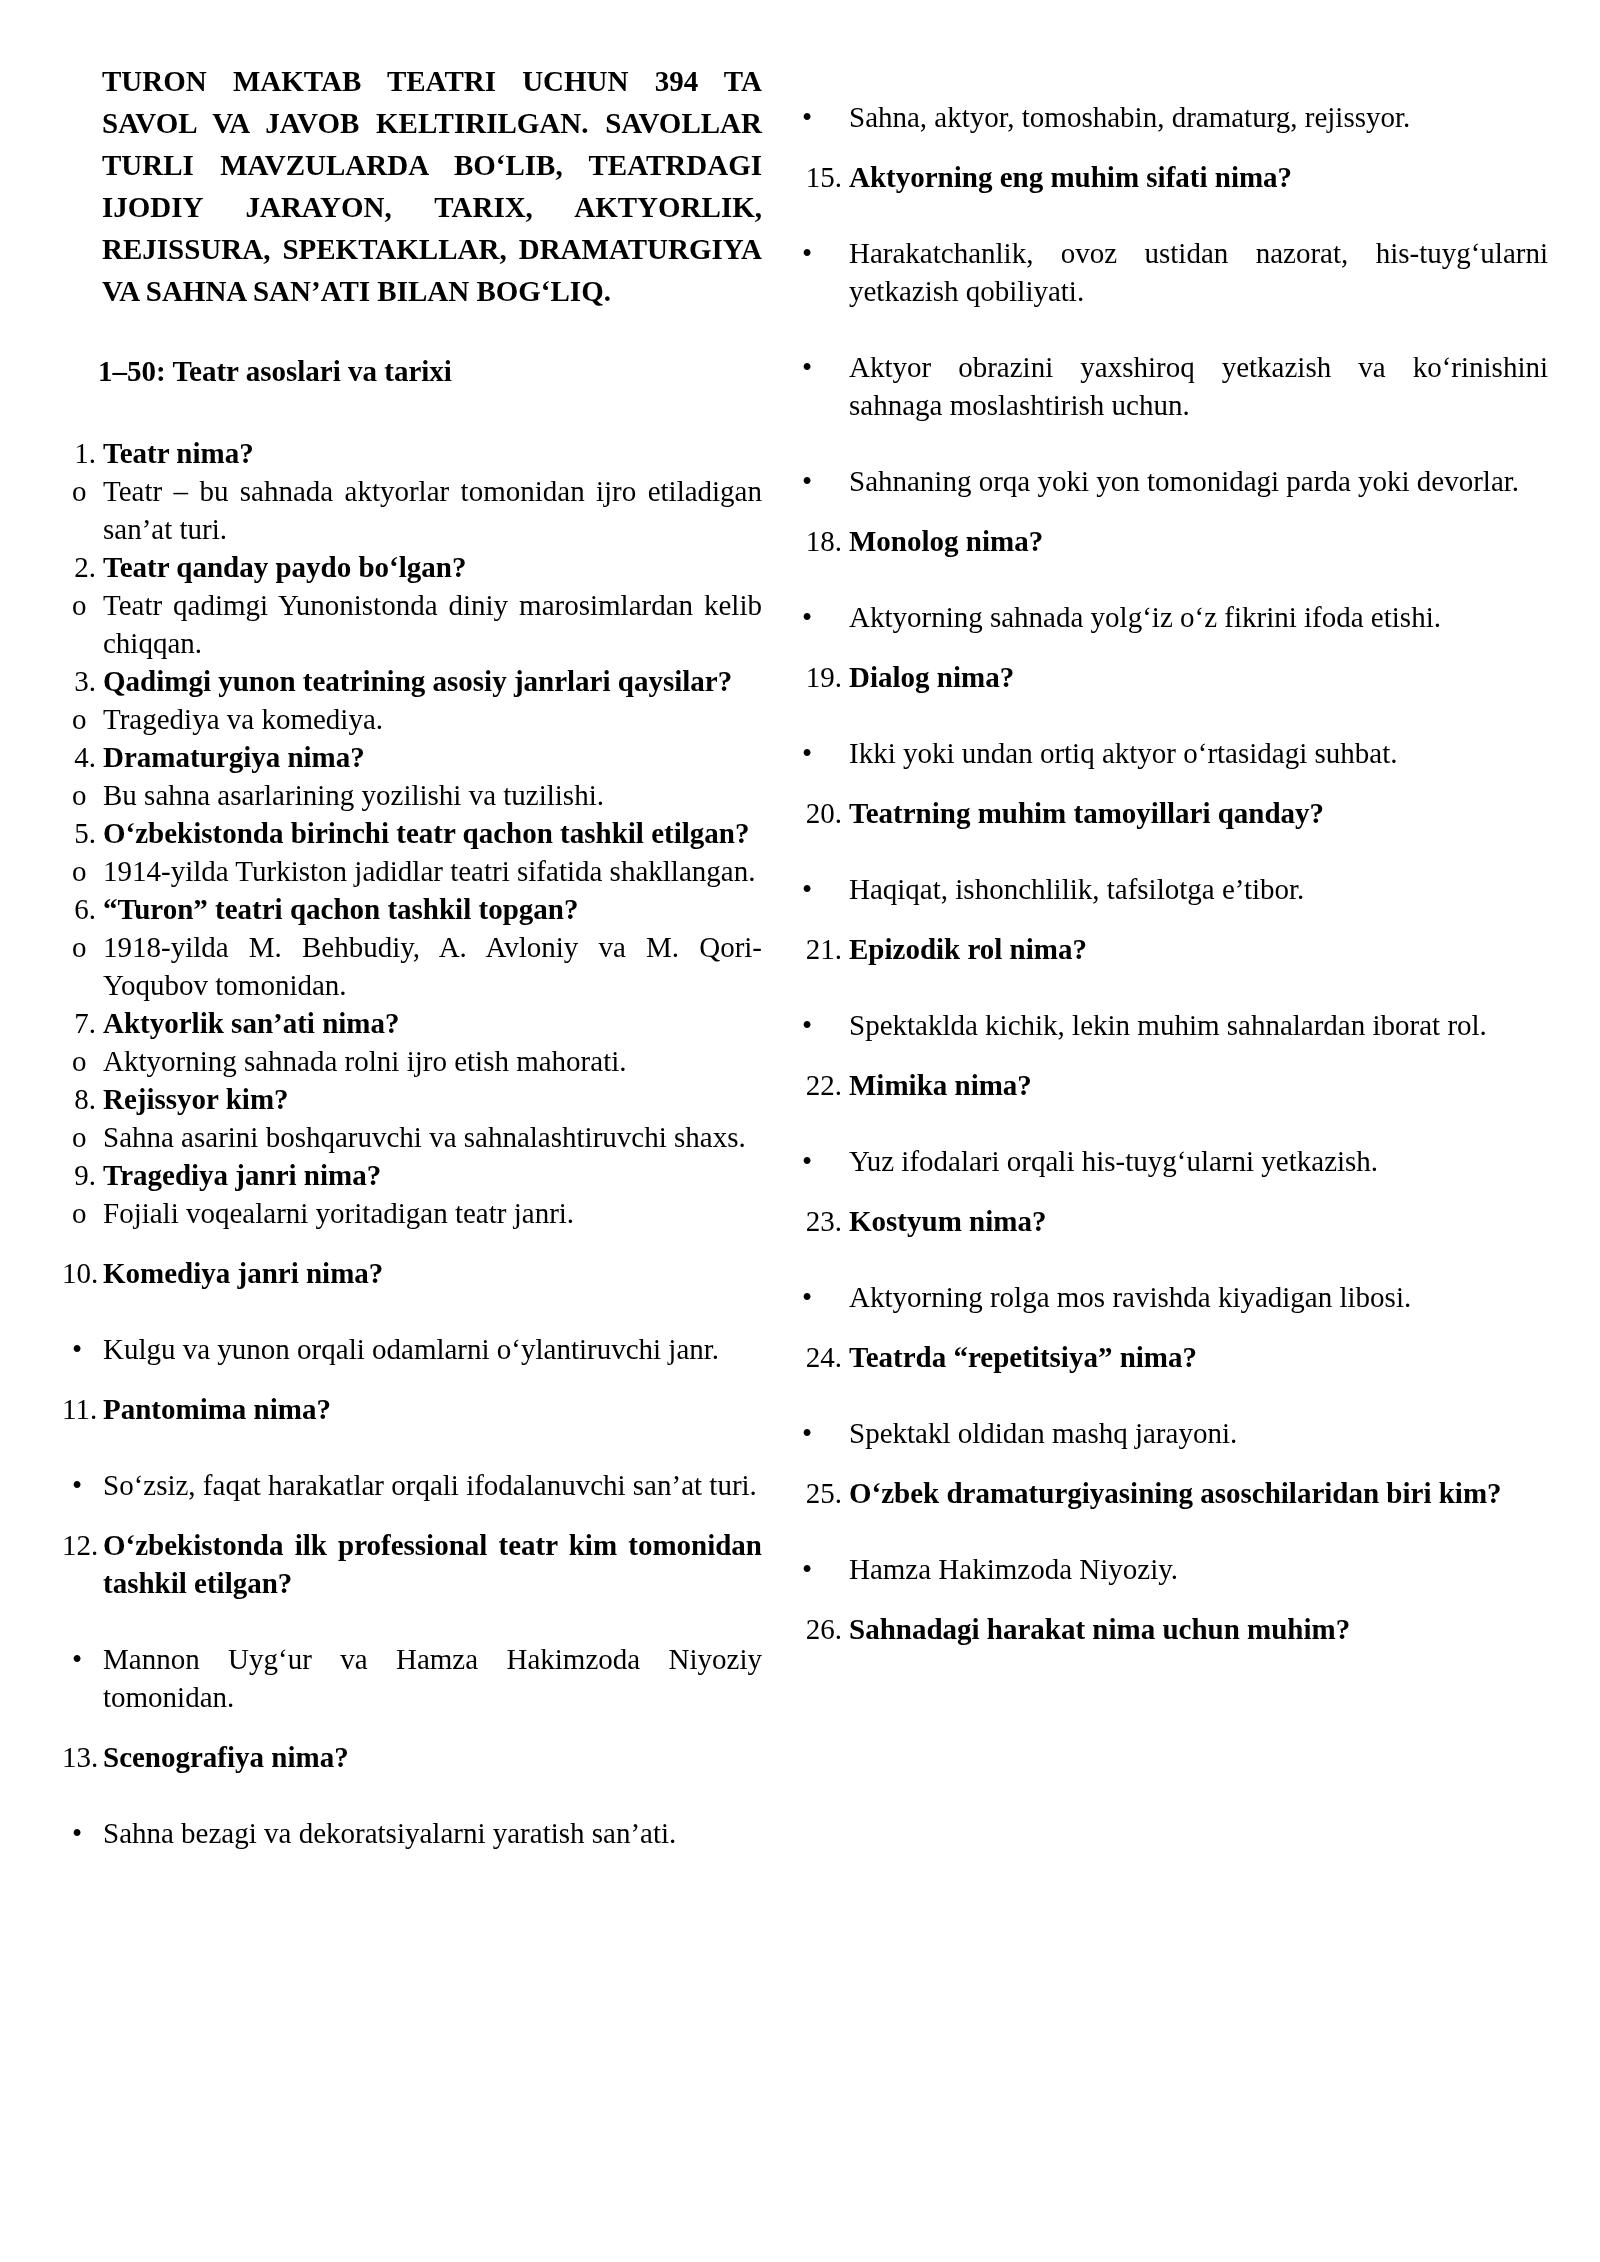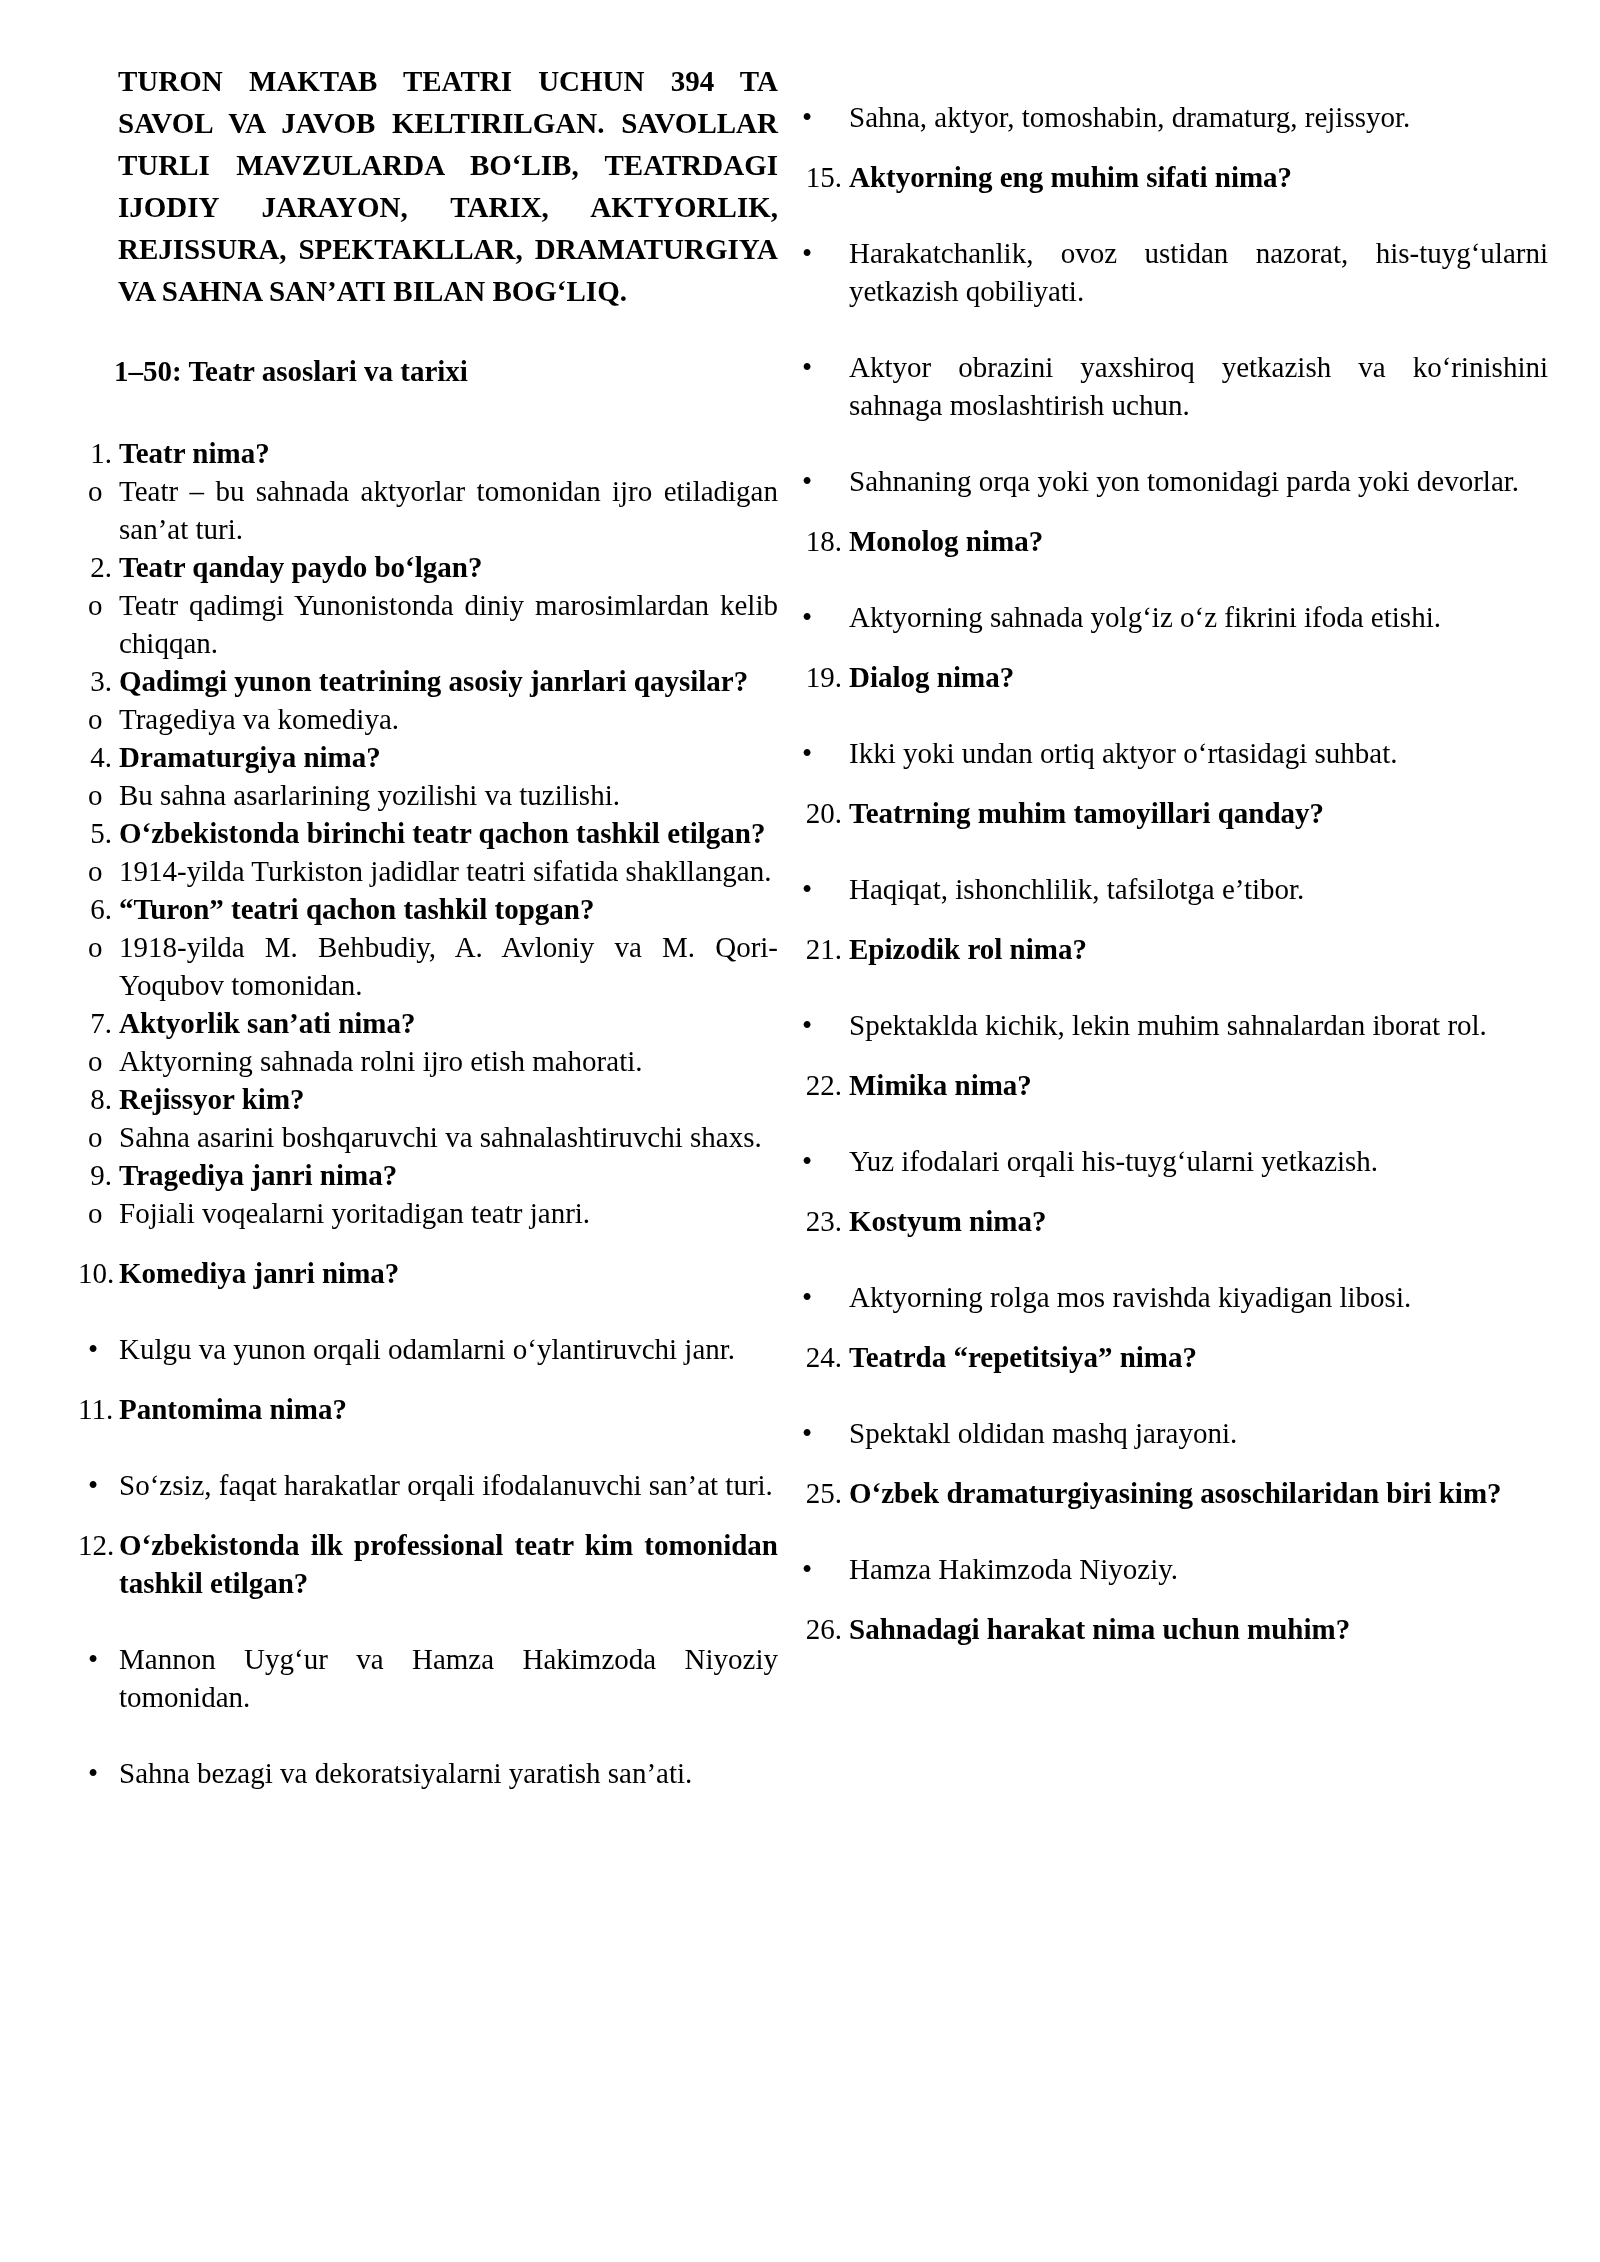--- a/index.html
+++ b/index.html
@@ -16,21 +16,21 @@
     font-family: "Liberation Serif", "DejaVu Serif", serif;
     font-size: 29px;
     line-height: 38px;
     overflow: hidden;
   }
   .col {
     position: absolute;
     top: 60px;
   }
   .col-left {
-    left: 78px;
+    left: 62px;
     width: 700px;
   }
   .col-right {
     left: 790px;
     width: 758px;
   }
   .doc-header {
     font-weight: bold;
     text-align: justify;
     margin: 0 0 40px 40px;
@@ -197,20 +197,24 @@
     <div class="q-row">
       <span class="num">12.</span>
       <span class="q-text">O‘zbekistonda ilk professional teatr kim tomonidan tashkil etilgan?</span>
     </div>
   <div class="ans-row">
     <span class="bullet">•</span>
     <span class="a-text">Mannon Uyg‘ur va Hamza Hakimzoda Niyoziy tomonidan.</span>
   </div>
         </div>
         <div class="qa-item spaced">
+    <div class="q-row">
+      <span class="num">13.</span>
+      <span class="q-text">Scenografiya nima?</span>
+    </div>
   <div class="ans-row">
     <span class="bullet">•</span>
     <span class="a-text">Sahna bezagi va dekoratsiyalarni yaratish san’ati.</span>
   </div>
         </div>
       </div>
   </div>
 
   <div class="col col-right">
     <div class="qa-col">

